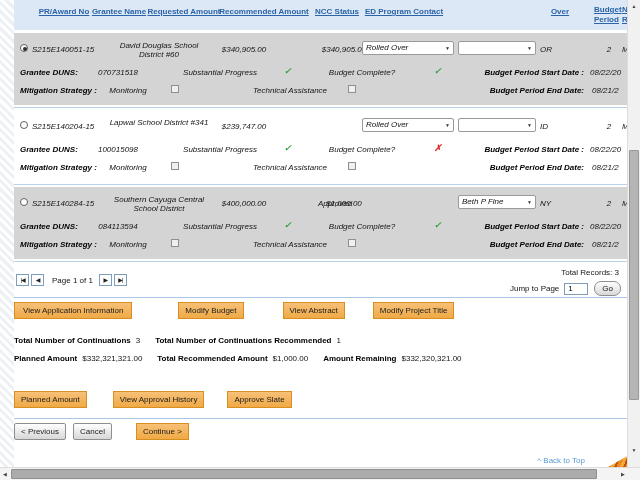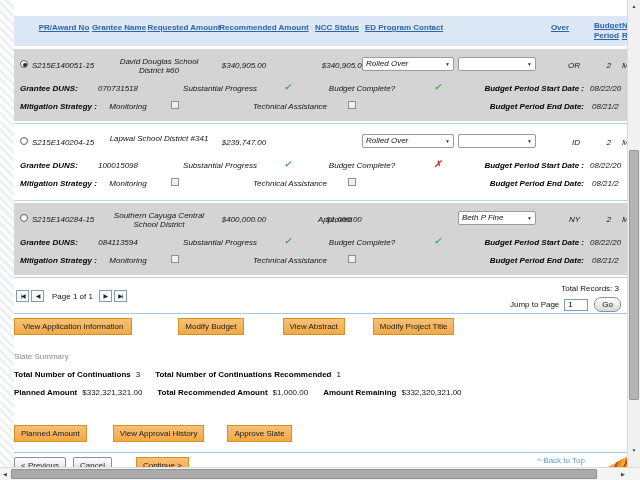--- a/index.html
+++ b/index.html
@@ -3,21 +3,21 @@
 <meta charset="utf-8">
 <style>
   * { box-sizing: border-box; margin: 0; padding: 0; }
   body { font-family: "Liberation Sans", sans-serif; }
   .page { position: relative; width: 640px; height: 480px; background: #fff; overflow: hidden; font-size: 8px; color: #141414; }
   .leftstrip { position: absolute; left: 0; top: 0; width: 14px; height: 467px;
     background: repeating-linear-gradient(45deg, #ffffff 0 3px, #eef1f4 3px 6px); }
   .content { position: absolute; left: 14px; top: 0; width: 613px; height: 467px; background: #fff; overflow: hidden; }
 
   
-  .thead { position: relative; height: 30px; background: #dce8f5; margin-bottom: 3px; margin-top: 16px; }
+  .thead { position: relative; height: 30px; background: #dce8f5; margin-bottom: 3px; }
   .th { position: absolute; top: 7px; font-weight: bold; color: #2b64a8; text-decoration: underline; text-align: center; cursor: pointer; }
   .th-pr  { left: 10px;  width: 80px; }
   .th-gn  { left: 60px;  width: 90px; }
   .th-req { left: 125px; width: 90px; }
   .th-rec { left: 200px; width: 100px; }
   .th-ncc { left: 283px; width: 80px; }
   .th-con { left: 340px; width: 100px; }
   .th-st  { left: 526px; width: 40px; }
   .th-bp  { left: 580px; width: 28px; top: 5px; line-height: 10px; text-align: left; }
   .th-cut1 { left: 608px; width: 14px; top: 5px; text-align: left; }
@@ -31,21 +31,21 @@
 
   .cell, .lbl { position: absolute; white-space: nowrap; }
   .lbl { font-weight: bold; color: #000; }
   .radio { position: absolute; left: 6px; top: 11px; width: 8px; height: 8px; border: 1px solid #5f5f5f; border-radius: 50%; background: #fff; cursor: pointer; }
   .radio.selected::after { content: ""; position: absolute; left: 1.5px; top: 1.5px; width: 4px; height: 4px; border-radius: 50%; background: #2e2e2e; }
   .award { left: 18px; top: 12px; width: 86px; }
   .name  { left: 95px; top: 8px;  width: 100px; text-align: center; line-height: 9px; white-space: normal; }
   .req   { left: 185px; top: 12px; width: 90px;  text-align: center; }
   .rec   { left: 280px; top: 12px; width: 100px; text-align: center; }
   .ncc-static { left: 281px; top: 12px; width: 80px; text-align: center; }
-  .state { left: 526px; top: 12px; width: 40px; text-align: right; }
+  .state { left: 526px; top: 12px; width: 40px; text-align: left; }
   .bp    { left: 586px; top: 12px; width: 18px; text-align: center; }
   .cut   { left: 608px; top: 12px; width: 14px; }
 
   .select { position: absolute; top: 8px; height: 14px; background: #fff; border: 1px solid #9a9a9a; border-radius: 2px; line-height: 12px; padding: 0 10px 0 3px; overflow: hidden; cursor: pointer; white-space: nowrap; }
   .sel-ncc { left: 348px; width: 92px; }
   .sel-con { left: 444px; width: 78px; }
   .arr { position: absolute; right: 3px; top: 1px; font-size: 5px; line-height: 11px; color: #333; }
 
   .duns-l { left: 6px;   top: 35px; }
   .duns-v { left: 72px;  top: 35px; width: 64px; text-align: center; }
@@ -237,21 +237,20 @@
         <span class="jumplbl">Jump to Page</span><input class="jumpinput" value="1" style=""><span class="gobtn">Go</span>
       </span>
     </div>
 
     <div class="btnrow1">
       <span class="obtn b-vai">View Application Information</span><span class="obtn b-mb">Modify Budget</span><span class="obtn b-va">View Abstract</span><span class="obtn b-mpt">Modify Project Title</span>
     </div>
     <div class="dotted"></div>
 
     <div class="slate">
-      <div class="slate-title">Slate Summary</div>
       <div class="sline">
         <span class="lab">Total Number of Continuations</span><span class="val">3</span><span class="lab">Total Number of Continuations Recommended</span><span class="val">1</span>
       </div>
       <div class="sline">
         <span class="lab">Planned Amount</span><span class="val">$332,321,321.00</span><span class="lab">Total Recommended Amount</span><span class="val">$1,000.00</span><span class="lab">Amount Remaining</span><span class="val">$332,320,321.00</span>
       </div>
     </div>
     <div class="dotted"></div>
 
     <div class="btnrow2">

